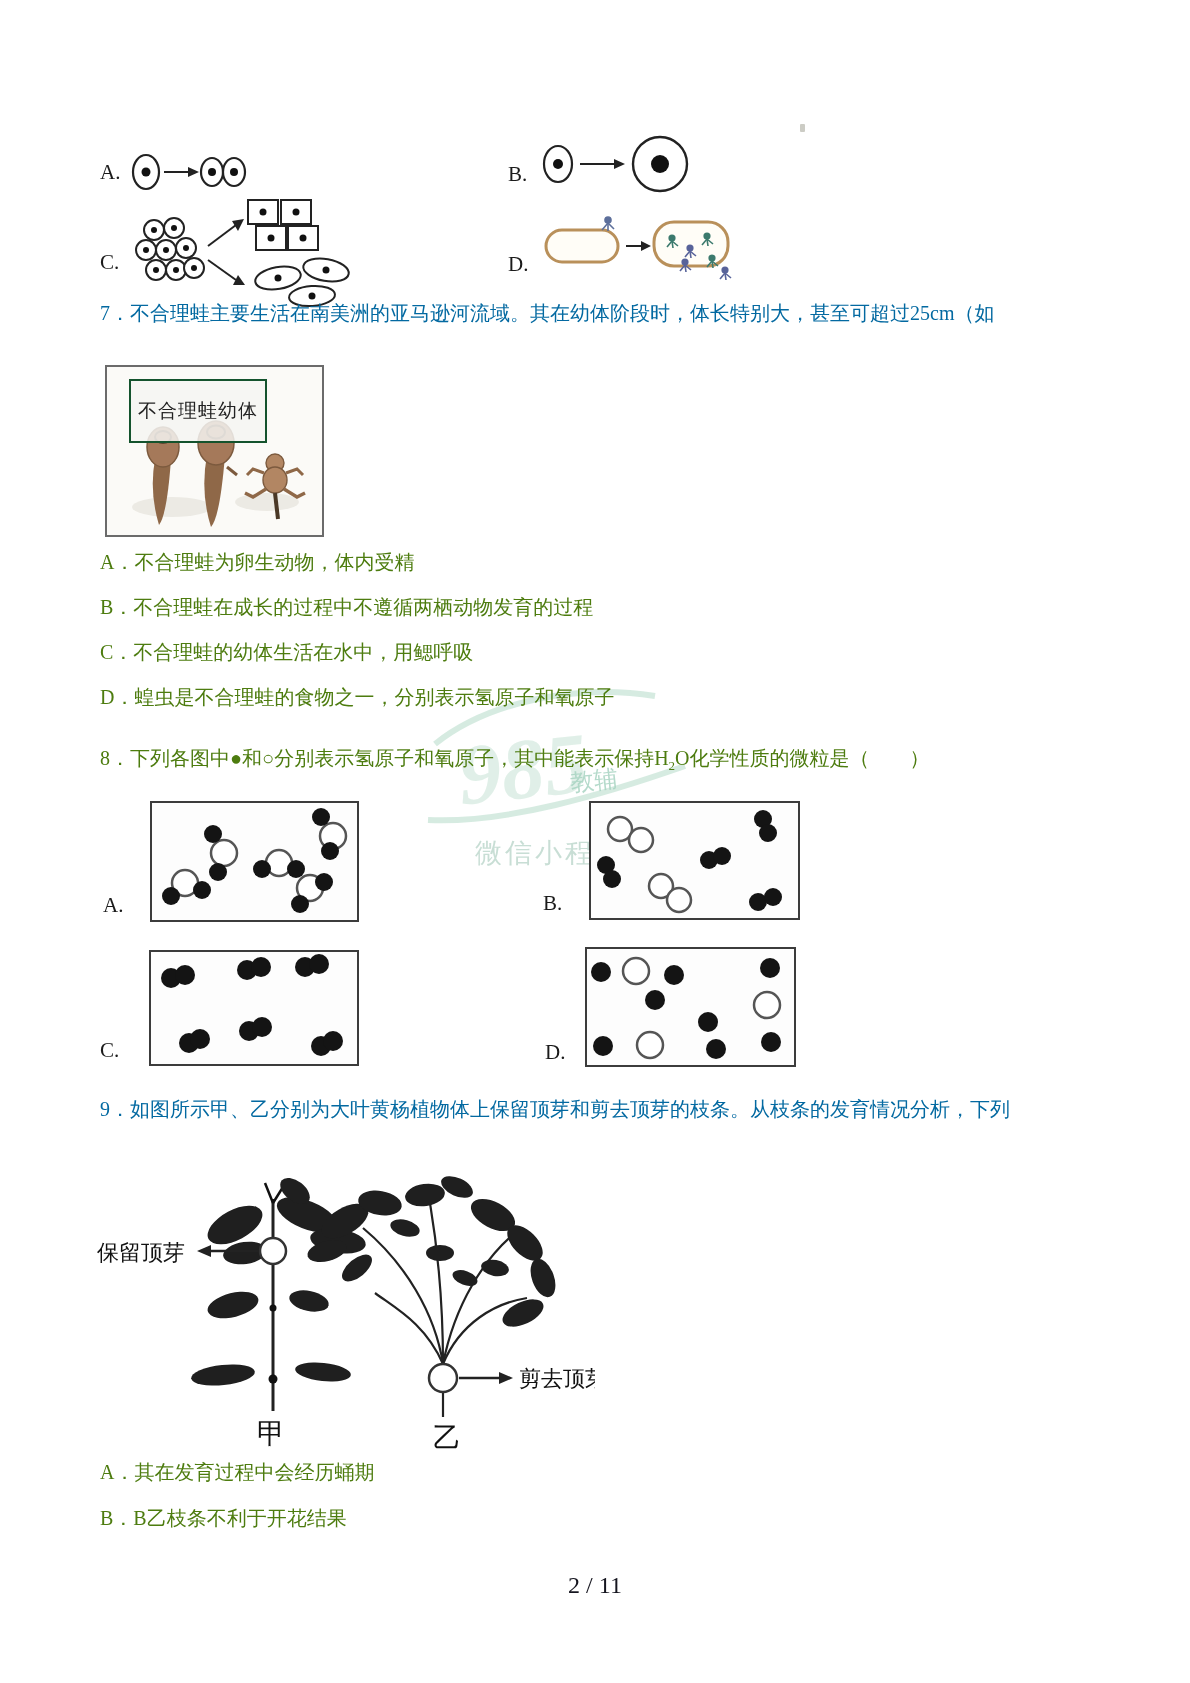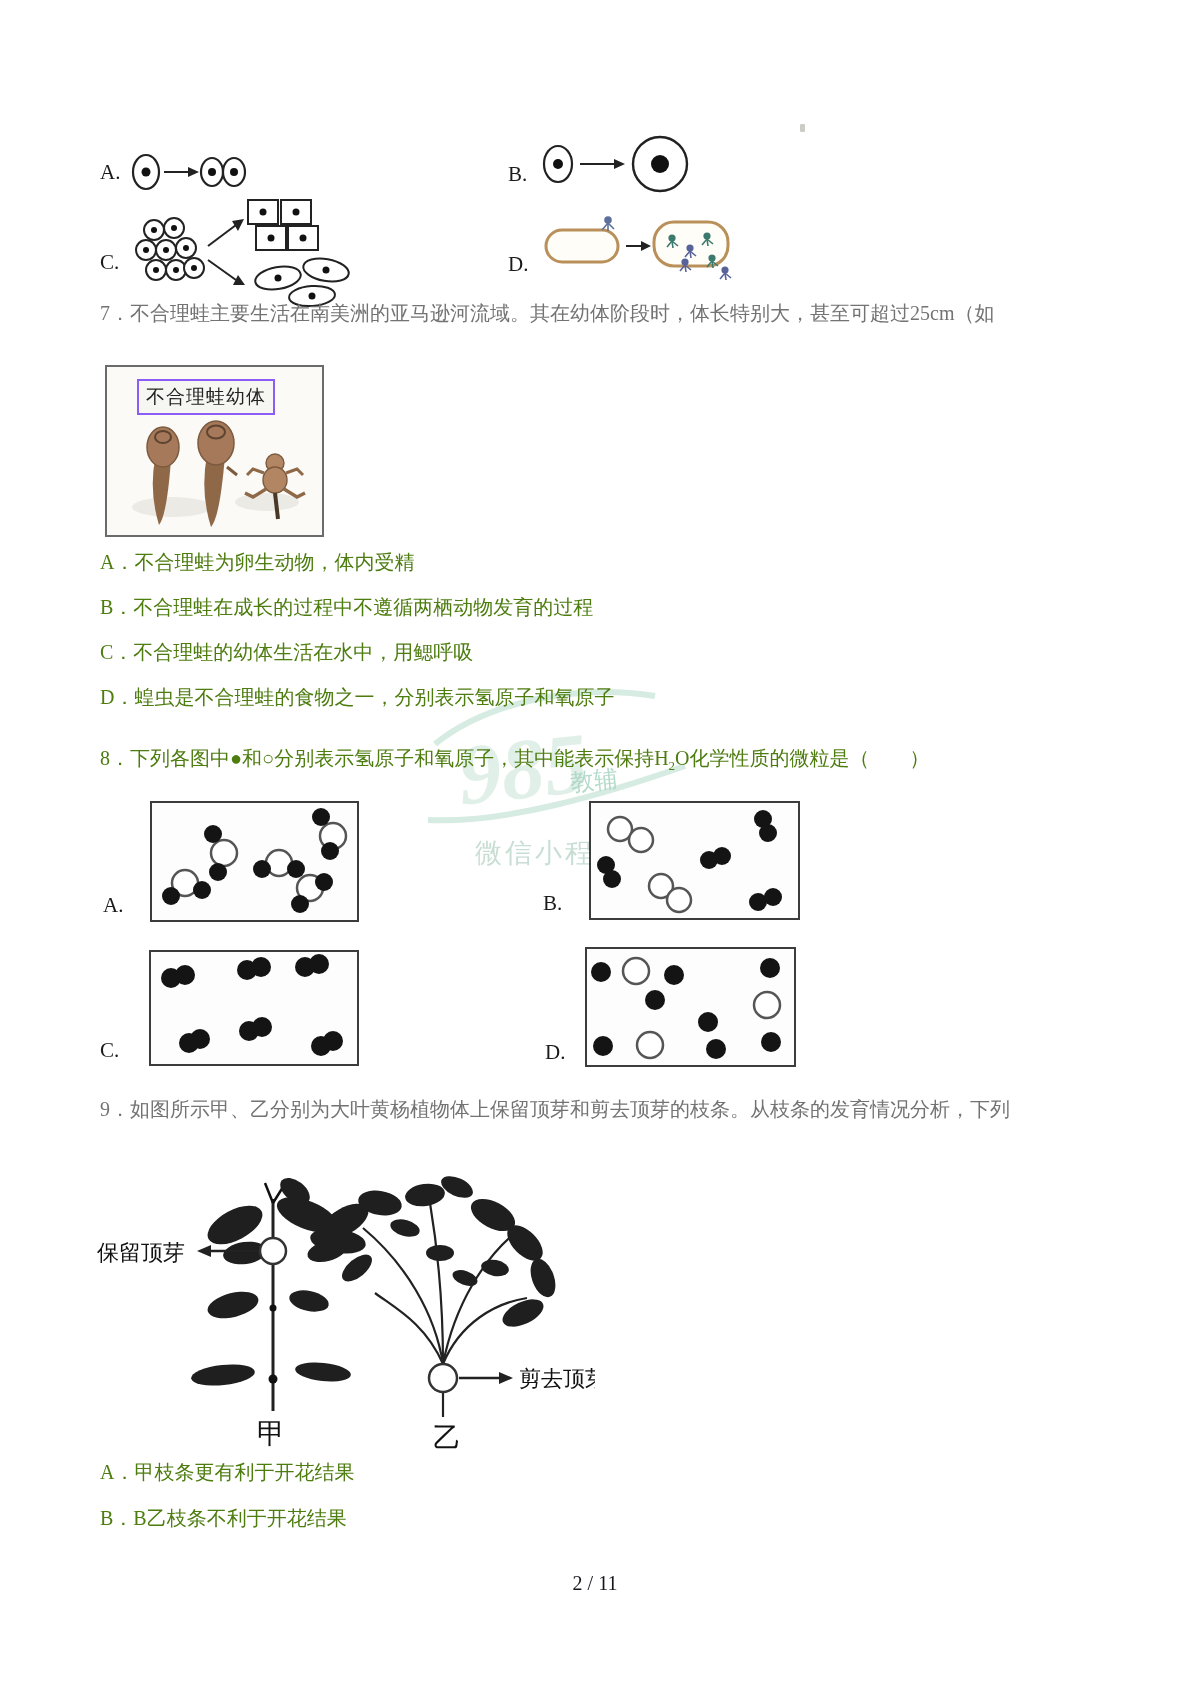--- a/index.html
+++ b/index.html
@@ -1,30 +1,30 @@
 <!DOCTYPE html>
 <html><head>
 <meta charset="utf-8">
 <style>
   html,body{margin:0;padding:0;background:#ffffff;}
   .page{position:relative;width:1190px;height:1683px;background:#fff;overflow:hidden;
         font-family:"Liberation Serif","DejaVu Serif",serif;color:#1b1b1b;}
   .abs{position:absolute;}
   .line{white-space:nowrap;font-size:20px;color:#4d7c0f;}
-  .q2line{white-space:nowrap;font-size:20px;line-height:46px;color:#737373;}
+  .q2line{white-space:nowrap;font-size:20px;line-height:46px;color:#0369a1;}
   .dlabel{font-size:21px;color:#1b1b1b;}
   .optline{white-space:nowrap;font-size:20px;color:#4d7c0f;}
   sub.h2o{font-size:13px;}
   .molbox{position:absolute;background:#fdfdfd;border:2px solid #3c3c3c;z-index:2;}
   .figframe{position:absolute;background:#fbfaf7;border:2px solid #6b6b6b;z-index:2;}
-  .capbox{position:absolute;border:2px solid #8b5cf6;background:rgba(244,244,242,.85);
-          padding:3px 7px;font-size:19px;letter-spacing:1px;color:#222;margin-left:8px;}
+  .capbox{position:absolute;border:2px solid #14532d;background:rgba(244,244,242,.85);
+          padding:17px 7px;font-size:19px;letter-spacing:1px;color:#222;}
   .wm{position:absolute;z-index:0;pointer-events:none;}
   .content{position:relative;z-index:1;}
-  .footer{position:absolute;left:0;width:1190px;text-align:center;font-size:20px;color:#15151f;}
+  .footer{position:absolute;left:0;width:1190px;text-align:center;font-size:24px;color:#15151f;}
   .stray{position:absolute;width:5px;height:8px;background:#8d8d7f;opacity:.45;border-radius:1px;}
   svg{display:block;}
 </style>
 </head>
 <body>
 
 <div class="page">
 
   <div class="wm" style="left:420px;top:672px;width:340px;height:215px;">
     <svg width="340" height="215" viewBox="0 0 340 215">
@@ -348,19 +348,19 @@
           <ellipse cx="370" cy="105" rx="13" ry="7" transform="rotate(20 370 105)"></ellipse>
         </g>
         <circle cx="348" cy="205" r="14" fill="#fff" stroke="#333" stroke-width="2.5"></circle>
         <line x1="364" y1="205" x2="406" y2="205" stroke="#222" stroke-width="2.5"></line>
         <polygon points="418,205 404,199 404,211" fill="#222"></polygon>
         <text x="424" y="213" font-size="22" fill="#111">剪去顶芽</text>
         <text x="338" y="274" font-size="28" fill="#111">乙</text>
       </svg>
     </div>
 
-    <div class="abs optline" style="left:100px;top:1459px;">A．甲枝条更有利于开花结果</div>
+    <div class="abs optline" style="left:100px;top:1459px;">A．其在发育过程中会经历蛹期</div>
     <div class="abs optline" style="left:100px;top:1505px;text-align:center;">B．B乙枝条不利于开花结果</div>
 
     <div class="footer" style="top:1572px;">2 / 11</div>
 
   </div>
 </div>
 
 </body></html>

